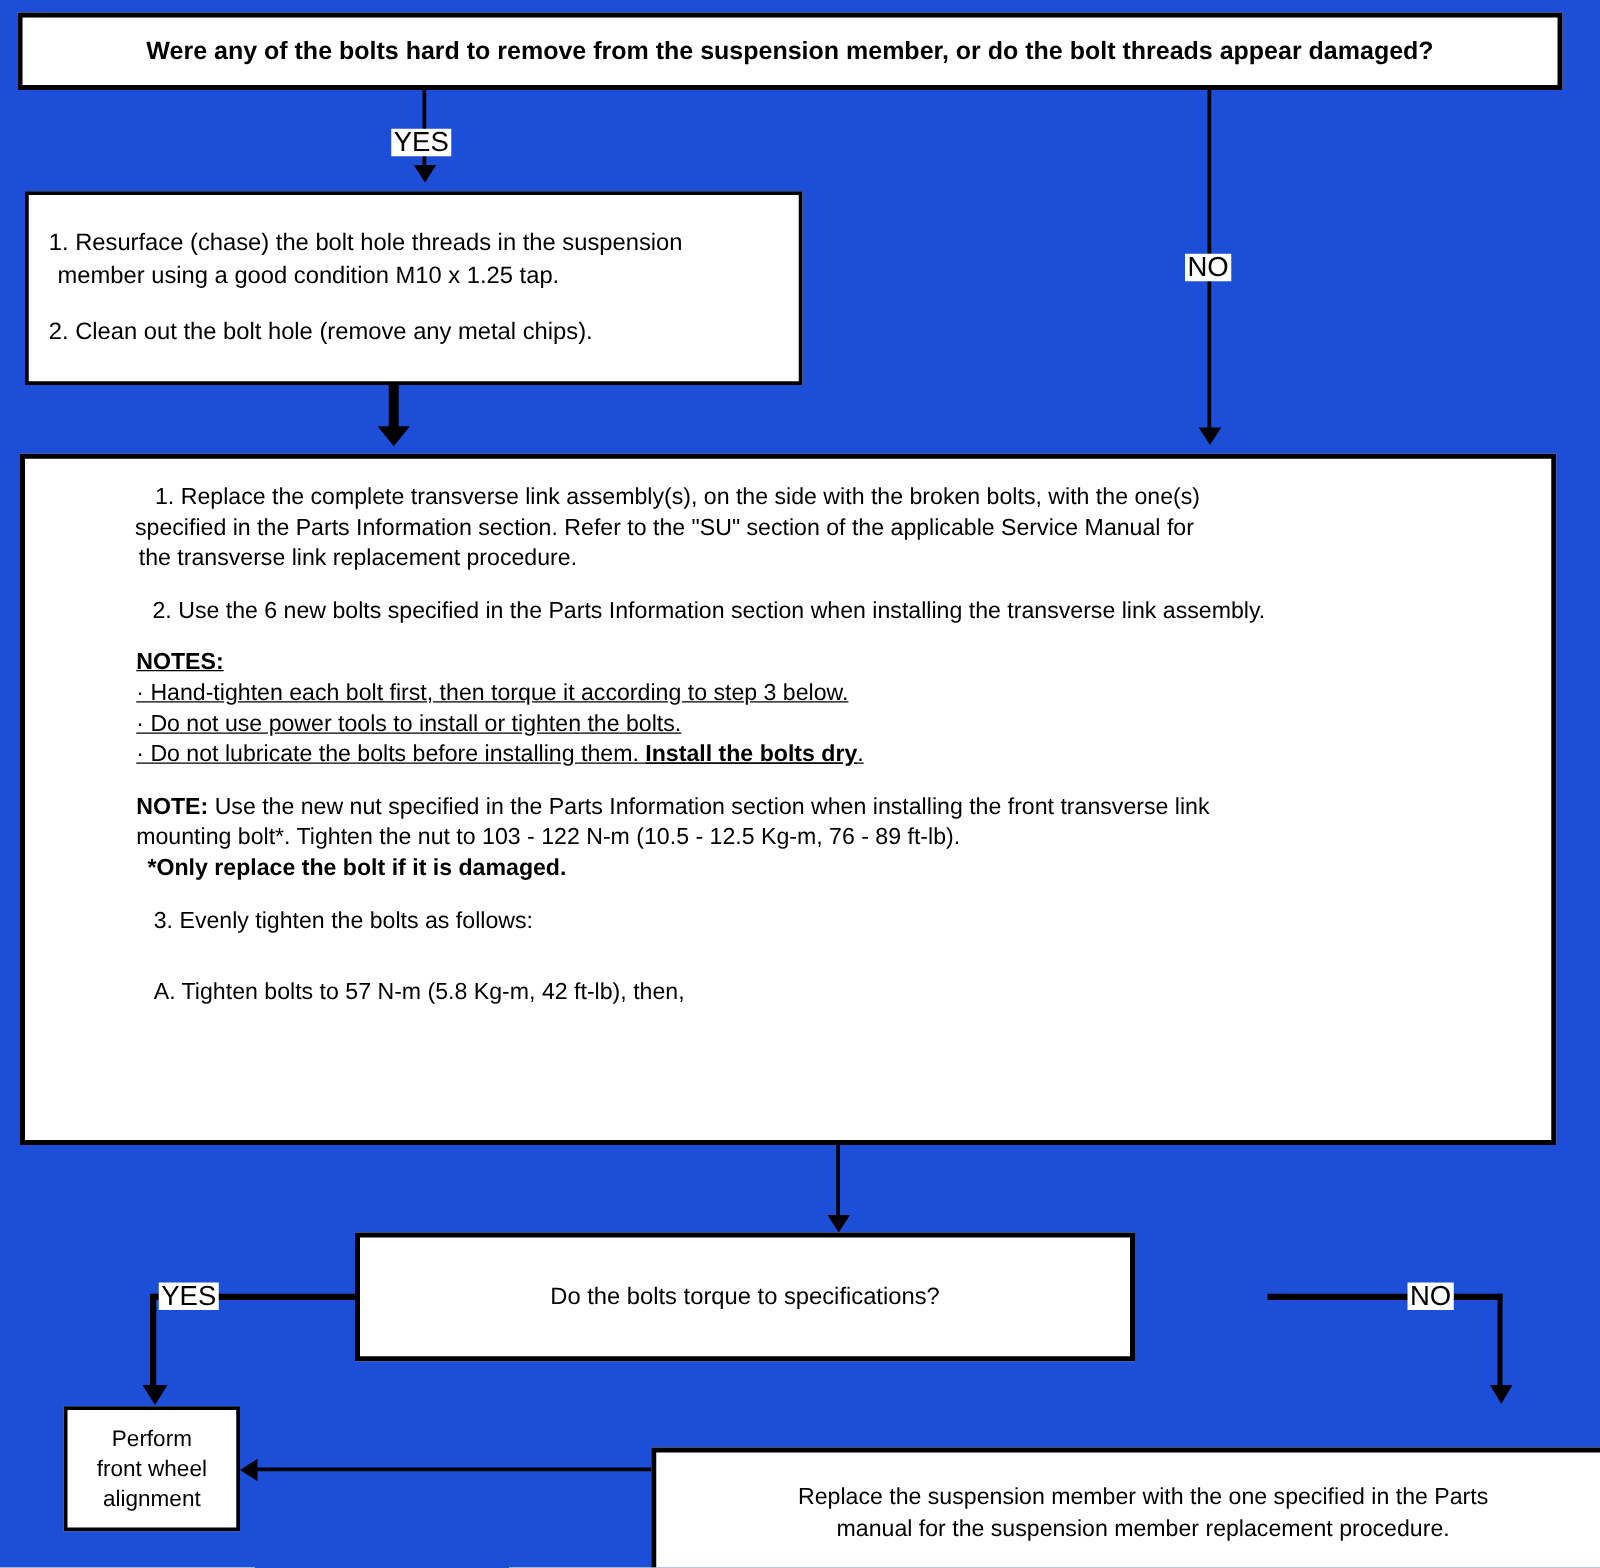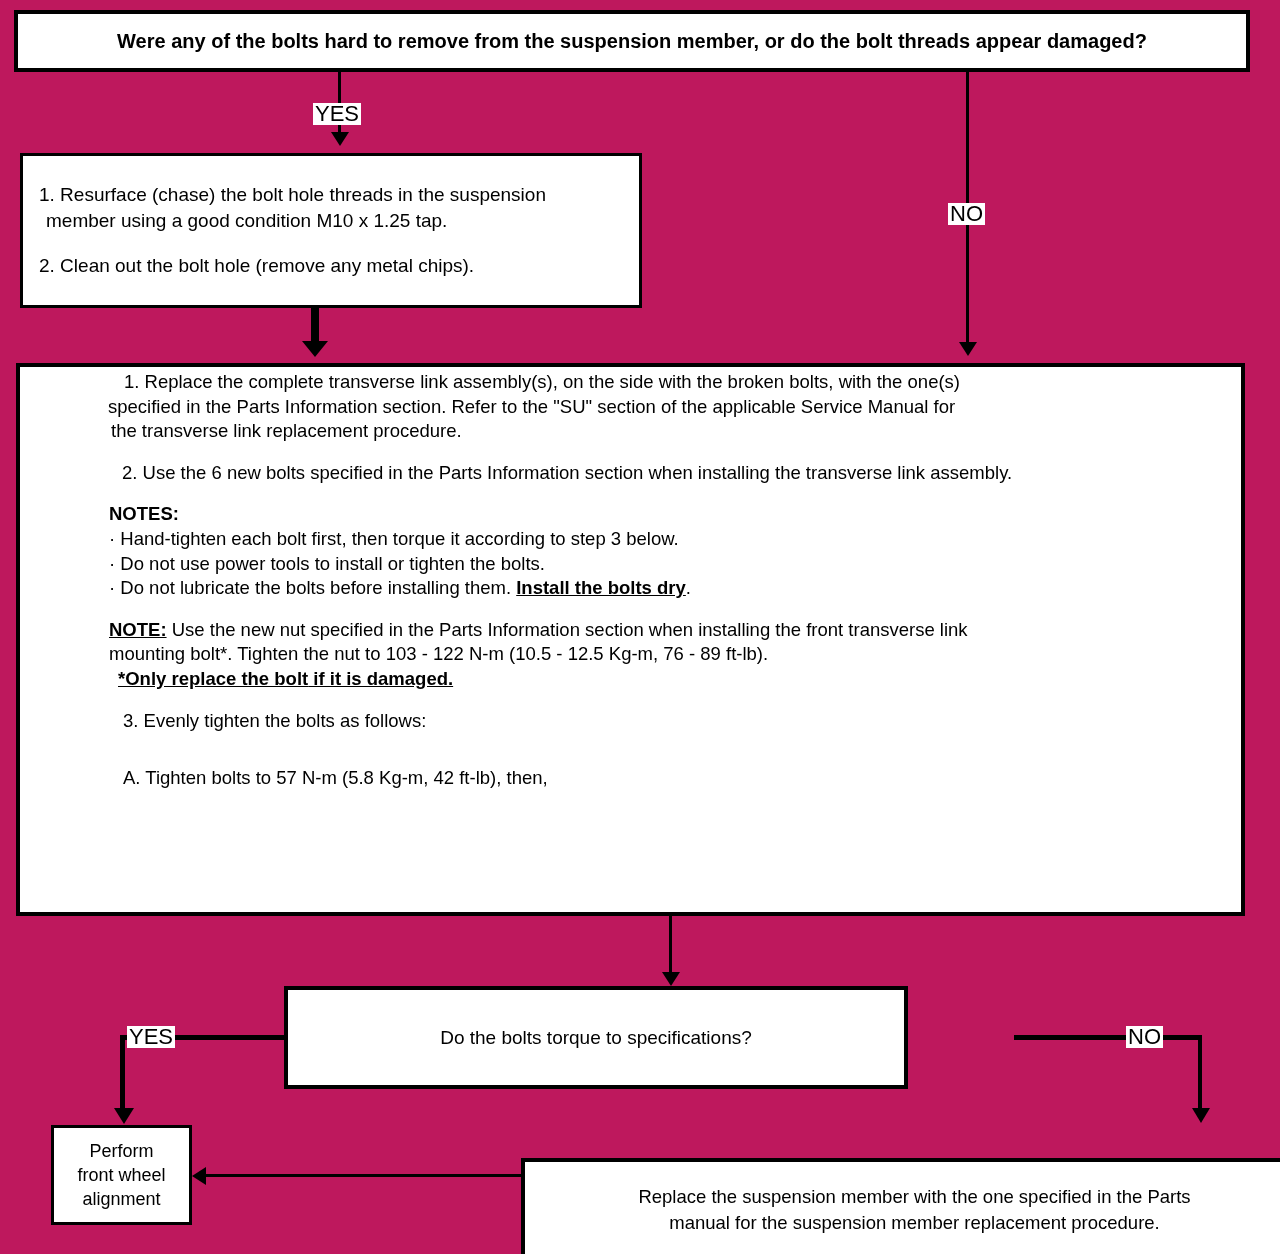--- a/index.html
+++ b/index.html
@@ -8,21 +8,21 @@
     background: #ffffff;
   }
   body {
     font-family: "Liberation Sans", sans-serif;
     color: #000000;
   }
   #flowchart {
     position: relative;
     width: 1280px;
     height: 1254px;
-    background: #be185d;
+    background: #1d4ed8;
     overflow: hidden;
   }
   .box {
     position: absolute;
     box-sizing: border-box;
     border: 3px solid #000000;
     background: #ffffff;
   }
   .box-inner {
     position: absolute;
@@ -86,26 +86,26 @@
   #node-resurface .body p:last-child { margin-bottom: 0; }
   .ind { display: block; }
   .ind2 { display: block; padding-left: 7px; }
 
   
   #node-procedure {
     left: 16px; top: 363px; width: 1229px; height: 553px;
     border-width: 4px;
   }
   #node-procedure .body {
-    padding: 3px 22px 0 104px;
+    padding: 18px 22px 0 104px;
     font-size: 18.5px;
     line-height: 1.33;
   }
   #node-procedure .body .blk { margin-bottom: 17px; }
-  .b { font-weight: bold; text-decoration: underline; }
+  .b { font-weight: bold; }
   .u { text-decoration: underline; }
   .notes-head { font-weight: bold; }
   .bullet-line { display: block; }
 
   
   #node-decision {
     left: 284px; top: 986px; width: 624px; height: 103px;
     border-width: 4px;
   }
   #node-decision .txt {
@@ -174,21 +174,21 @@
     <div class="body">
 
       <div class="blk">
         <span class="bullet-line">1. Replace the complete transverse link assembly(s), on the side with the broken bolts, with the one(s)</span>
         <span class="bullet-line" style="margin-left:-16px;">specified in the Parts Information section.  Refer to the "SU" section of the applicable Service Manual for</span>
         <span class="bullet-line" style="margin-left:-13px;">the transverse link replacement procedure.</span>
       </div>
 
       <div class="blk" style="margin-left:-2px;">2. Use the 6 new bolts specified in the Parts Information section when installing the transverse link assembly.</div>
 
-      <div class="blk" style="margin-left:-15px;">
+      <div class="blk" style="margin-left:-15px;text-decoration:underline;">
         <span class="bullet-line notes-head">NOTES:</span>
         <span class="bullet-line">· Hand-tighten each bolt first, then torque it according to step 3 below.</span>
         <span class="bullet-line">· Do not use power tools to install or tighten the bolts.</span>
         <span class="bullet-line"><span>· Do not lubricate the bolts before installing them.  </span><span class="b u">Install the bolts dry</span><span>.</span></span>
       </div>
 
       <div class="blk" style="margin-left:-15px;">
         <span class="bullet-line"><span class="b">NOTE:</span><span> Use the new nut specified in the Parts Information section when installing the front transverse link</span></span>
         <span class="bullet-line">mounting bolt*.  Tighten the nut to 103 - 122 N-m (10.5 - 12.5 Kg-m, 76 - 89 ft-lb).</span>
         <span class="bullet-line" style="padding-left:9px;"><span class="b">*Only replace the bolt</span><span class="b"> if it is damaged.</span></span>

